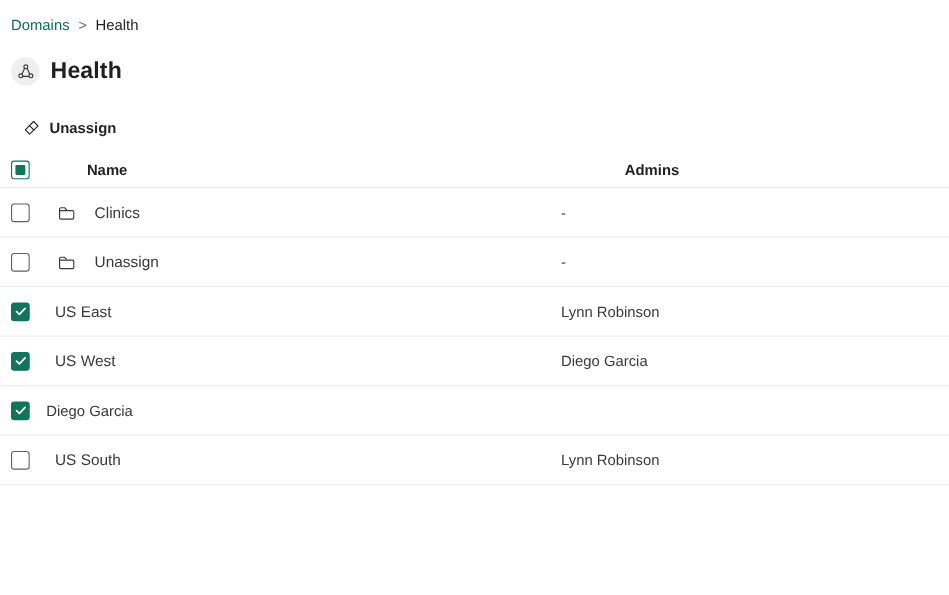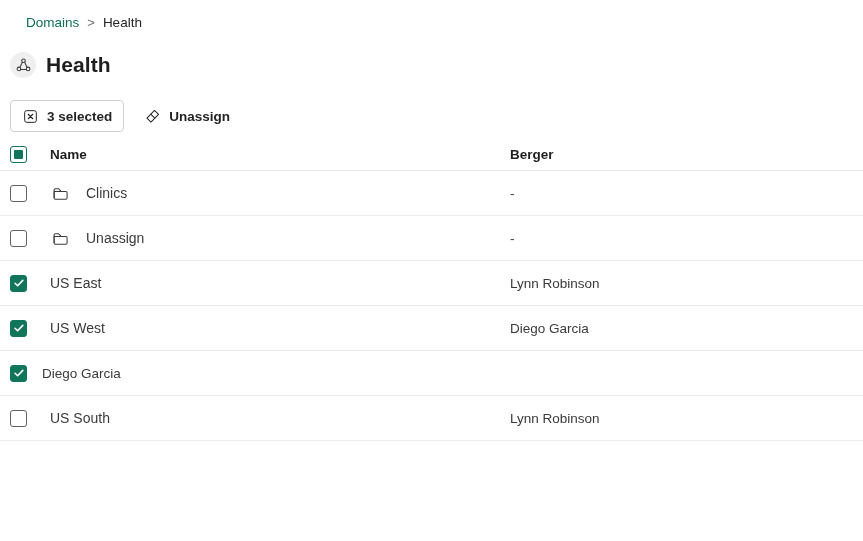--- a/index.html
+++ b/index.html
@@ -12,21 +12,21 @@
     height: 541px;
     background: #ffffff;
     font-family: "Liberation Sans", sans-serif;
     color: #242424;
     overflow: hidden;
   }
 
   
   .breadcrumb {
     position: absolute;
-    left: 26px;
+    left: 10px;
     top: 13px;
     height: 20px;
     display: flex;
     align-items: center;
     font-size: 13.5px;
     line-height: 20px;
   }
   .crumb-link {
     color: #107056;
     cursor: pointer;
@@ -116,20 +116,21 @@
   }
   .row {
     display: flex;
     align-items: center;
     height: 45px;
     padding-left: 10px;
     border-bottom: 1px solid #ebebeb;
   }
   .row.header {
     height: 33px;
+    gap: 29px;
   }
   .cell-check {
     width: 30px;
     flex: none;
     display: flex;
     align-items: center;
   }
   .cell-name {
     width: 468px;
     flex: none;
@@ -210,29 +211,20 @@
       <circle cx="15.4" cy="14" r="2.1"></circle>
       <path d="M8.6 6.2 L5.9 12.1" stroke-linecap="round"></path>
       <path d="M11.4 6.2 L14.1 12.1" stroke-linecap="round"></path>
       <path d="M6.7 14.6 L13.3 14.6" stroke-linecap="round"></path>
     </svg>
   </span>
   <span class="page-title">Health</span>
 </div>
 
 <div class="toolbar">
-  <div class="tb-btn">
-    <span class="tb-icon">
-      <svg width="15" height="15" viewBox="0 0 18 18" fill="none" stroke="#242424" stroke-width="1.2">
-        <rect x="2" y="2" width="14" height="14" rx="2.5"></rect>
-        <path d="M6.3 6.3 L11.7 11.7 M11.7 6.3 L6.3 11.7" stroke-linecap="round" stroke-width="1.35"></path>
-      </svg>
-    </span>
-    <span>3 selected</span>
-  </div>
 
   <div class="tb-btn plain">
     <span class="tb-icon">
       <svg width="17" height="17" viewBox="0 0 20 20" fill="none" stroke="#242424" stroke-width="1.2" stroke-linejoin="round" stroke-linecap="round">
         <path d="M12.4 2.9 L17.1 7.6 L8.2 16.5 L3.5 11.8 Z"></path>
         <path d="M8.0 7.3 L12.7 12.0"></path>
       </svg>
     </span>
     <span>Unassign</span>
   </div>
@@ -241,21 +233,21 @@
 <div class="table">
   <div class="row header">
     <div class="cell-check">
       <span class="cbx indeterminate">
         <span class="ind-box"></span>
       </span>
     </div>
     <div class="cell-name">
       <span class="name-text">Name</span>
     </div>
-    <div class="cell-admin">Berger</div>
+    <div class="cell-admin">Admins</div>
   </div>
   <div id="rows-container">
       <div class="row">
         <div class="cell-check">
           <span class="cbx"></span>
         </div>
         <div class="cell-name">
           <span class="folder-icon">
             <svg width="18" height="15" viewBox="0 0 20 17" fill="none" stroke="#3a3a3a" stroke-width="1.15" stroke-linejoin="round">
               <path d="M2.2 13.6 V4.6 a1.4 1.4 0 0 1 1.4 -1.4 H7.4 l1.7 1.9 H10"></path>

